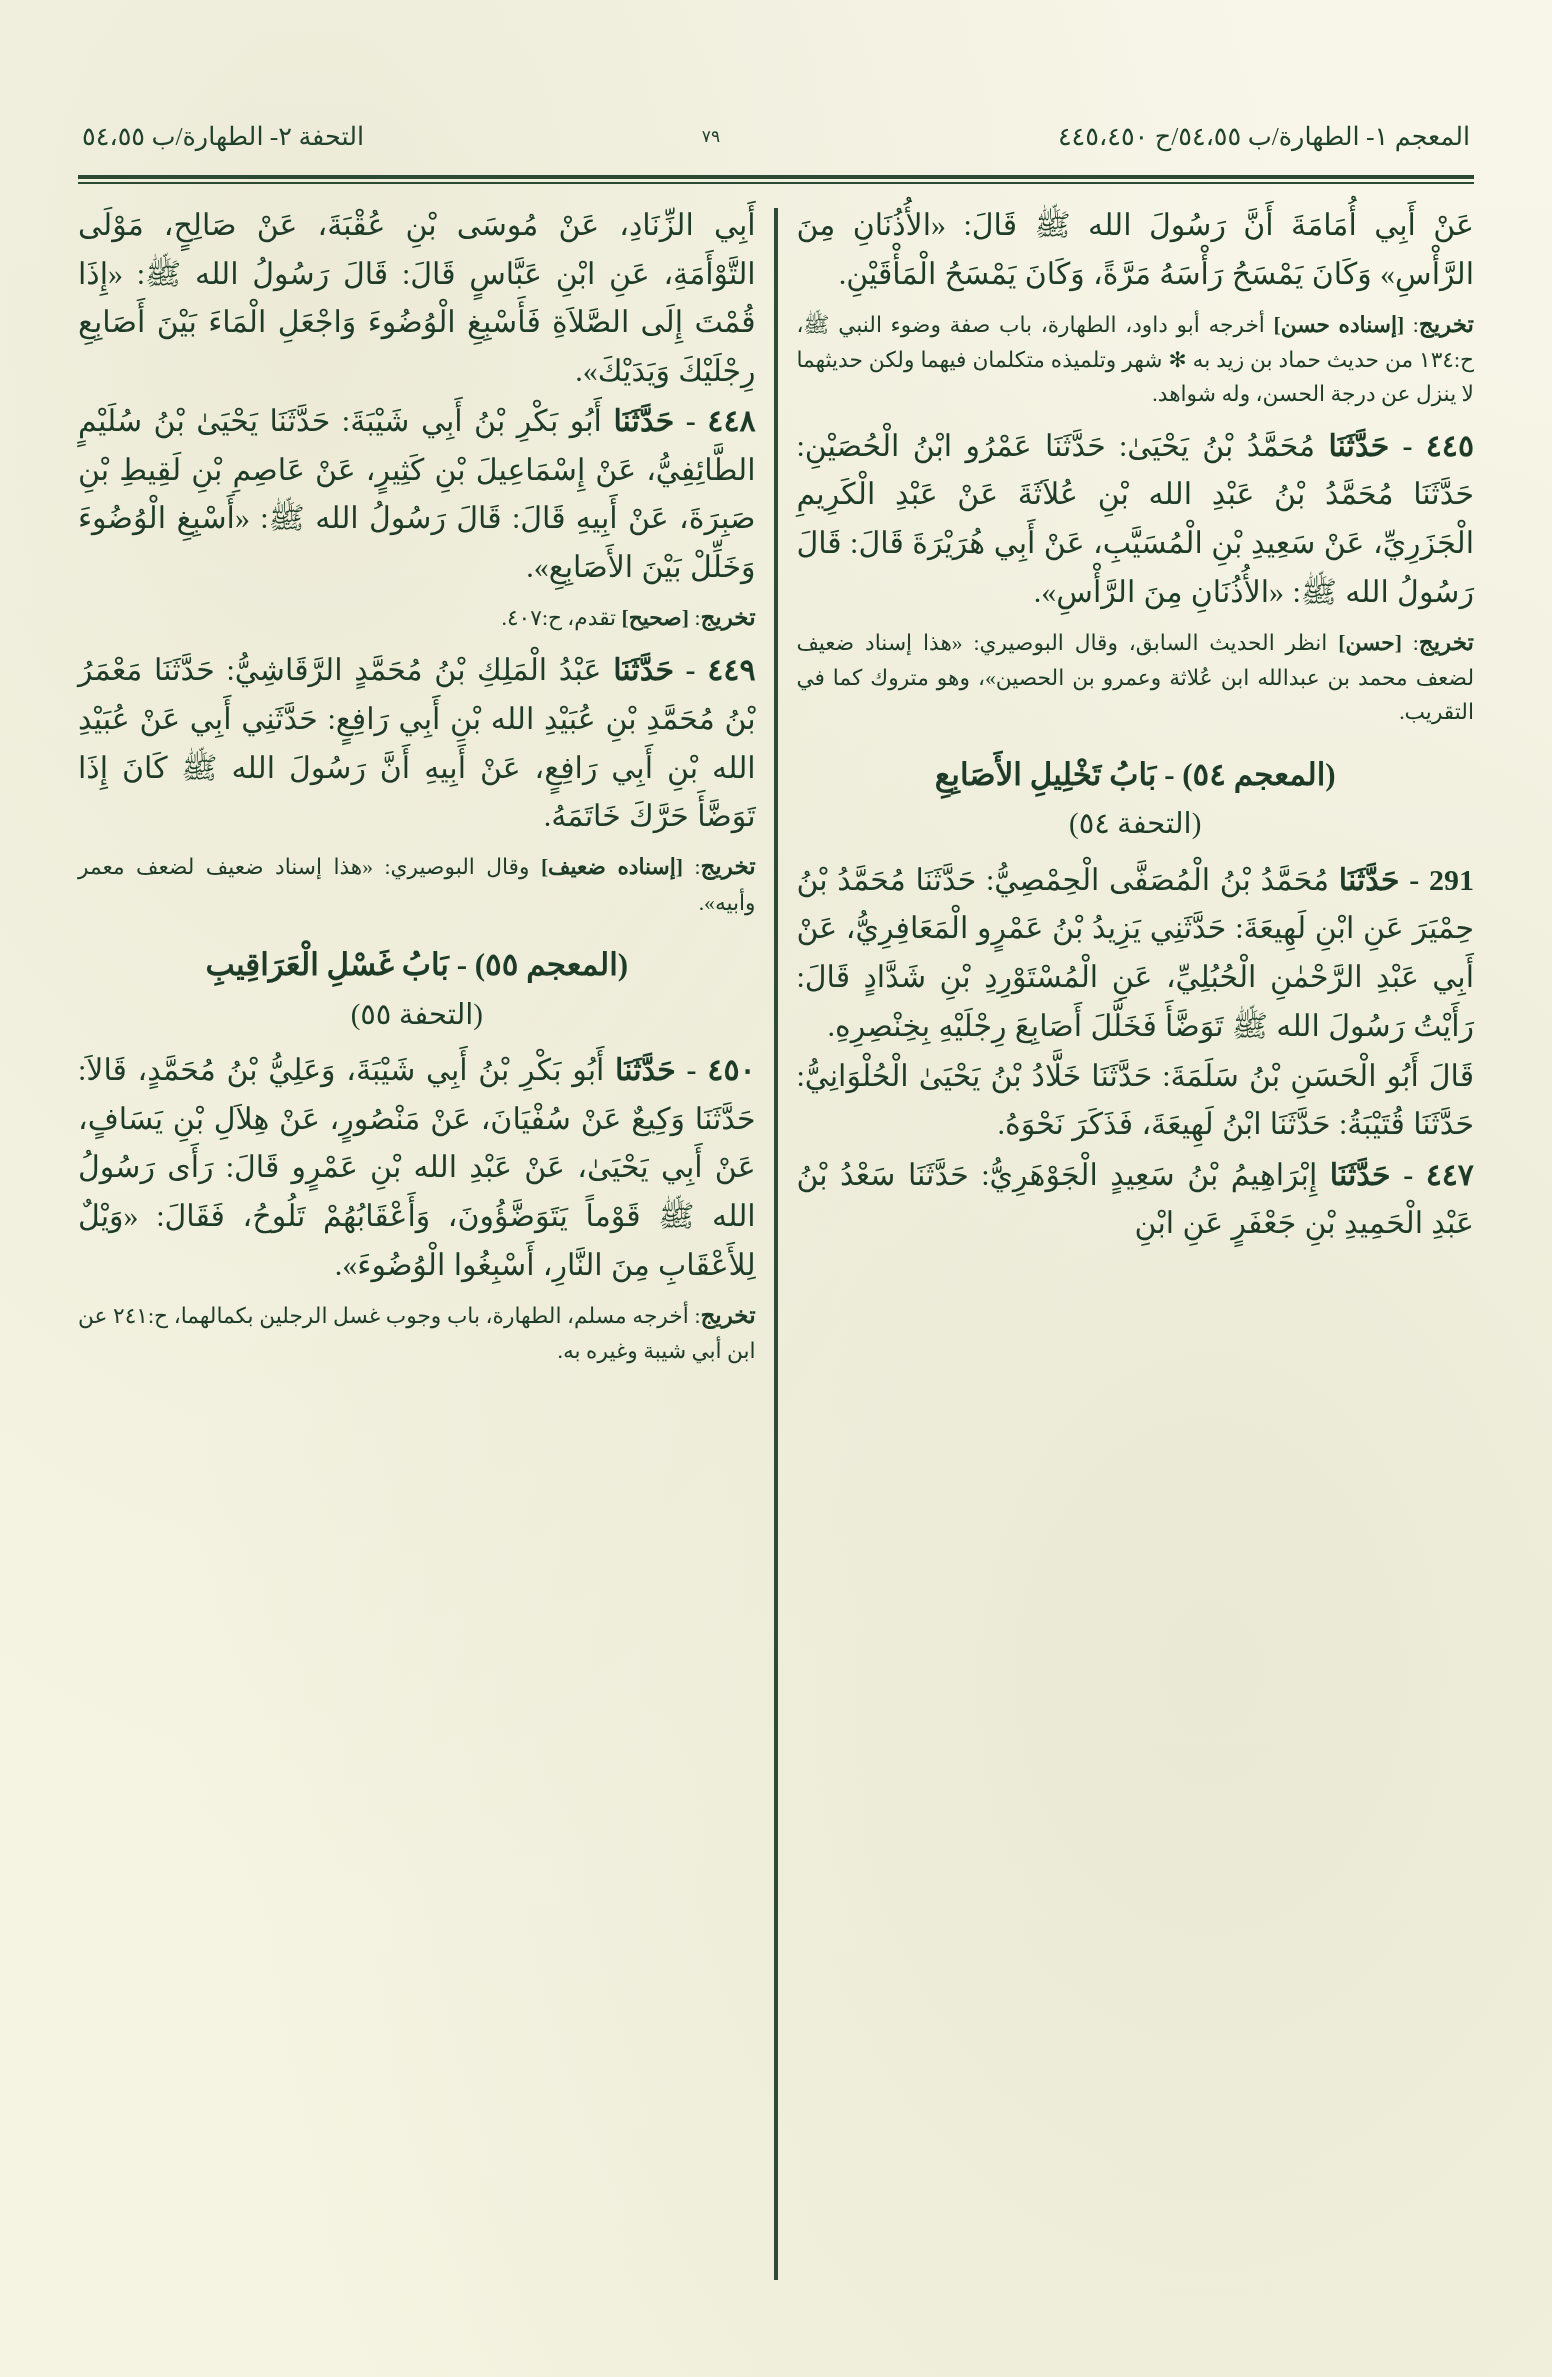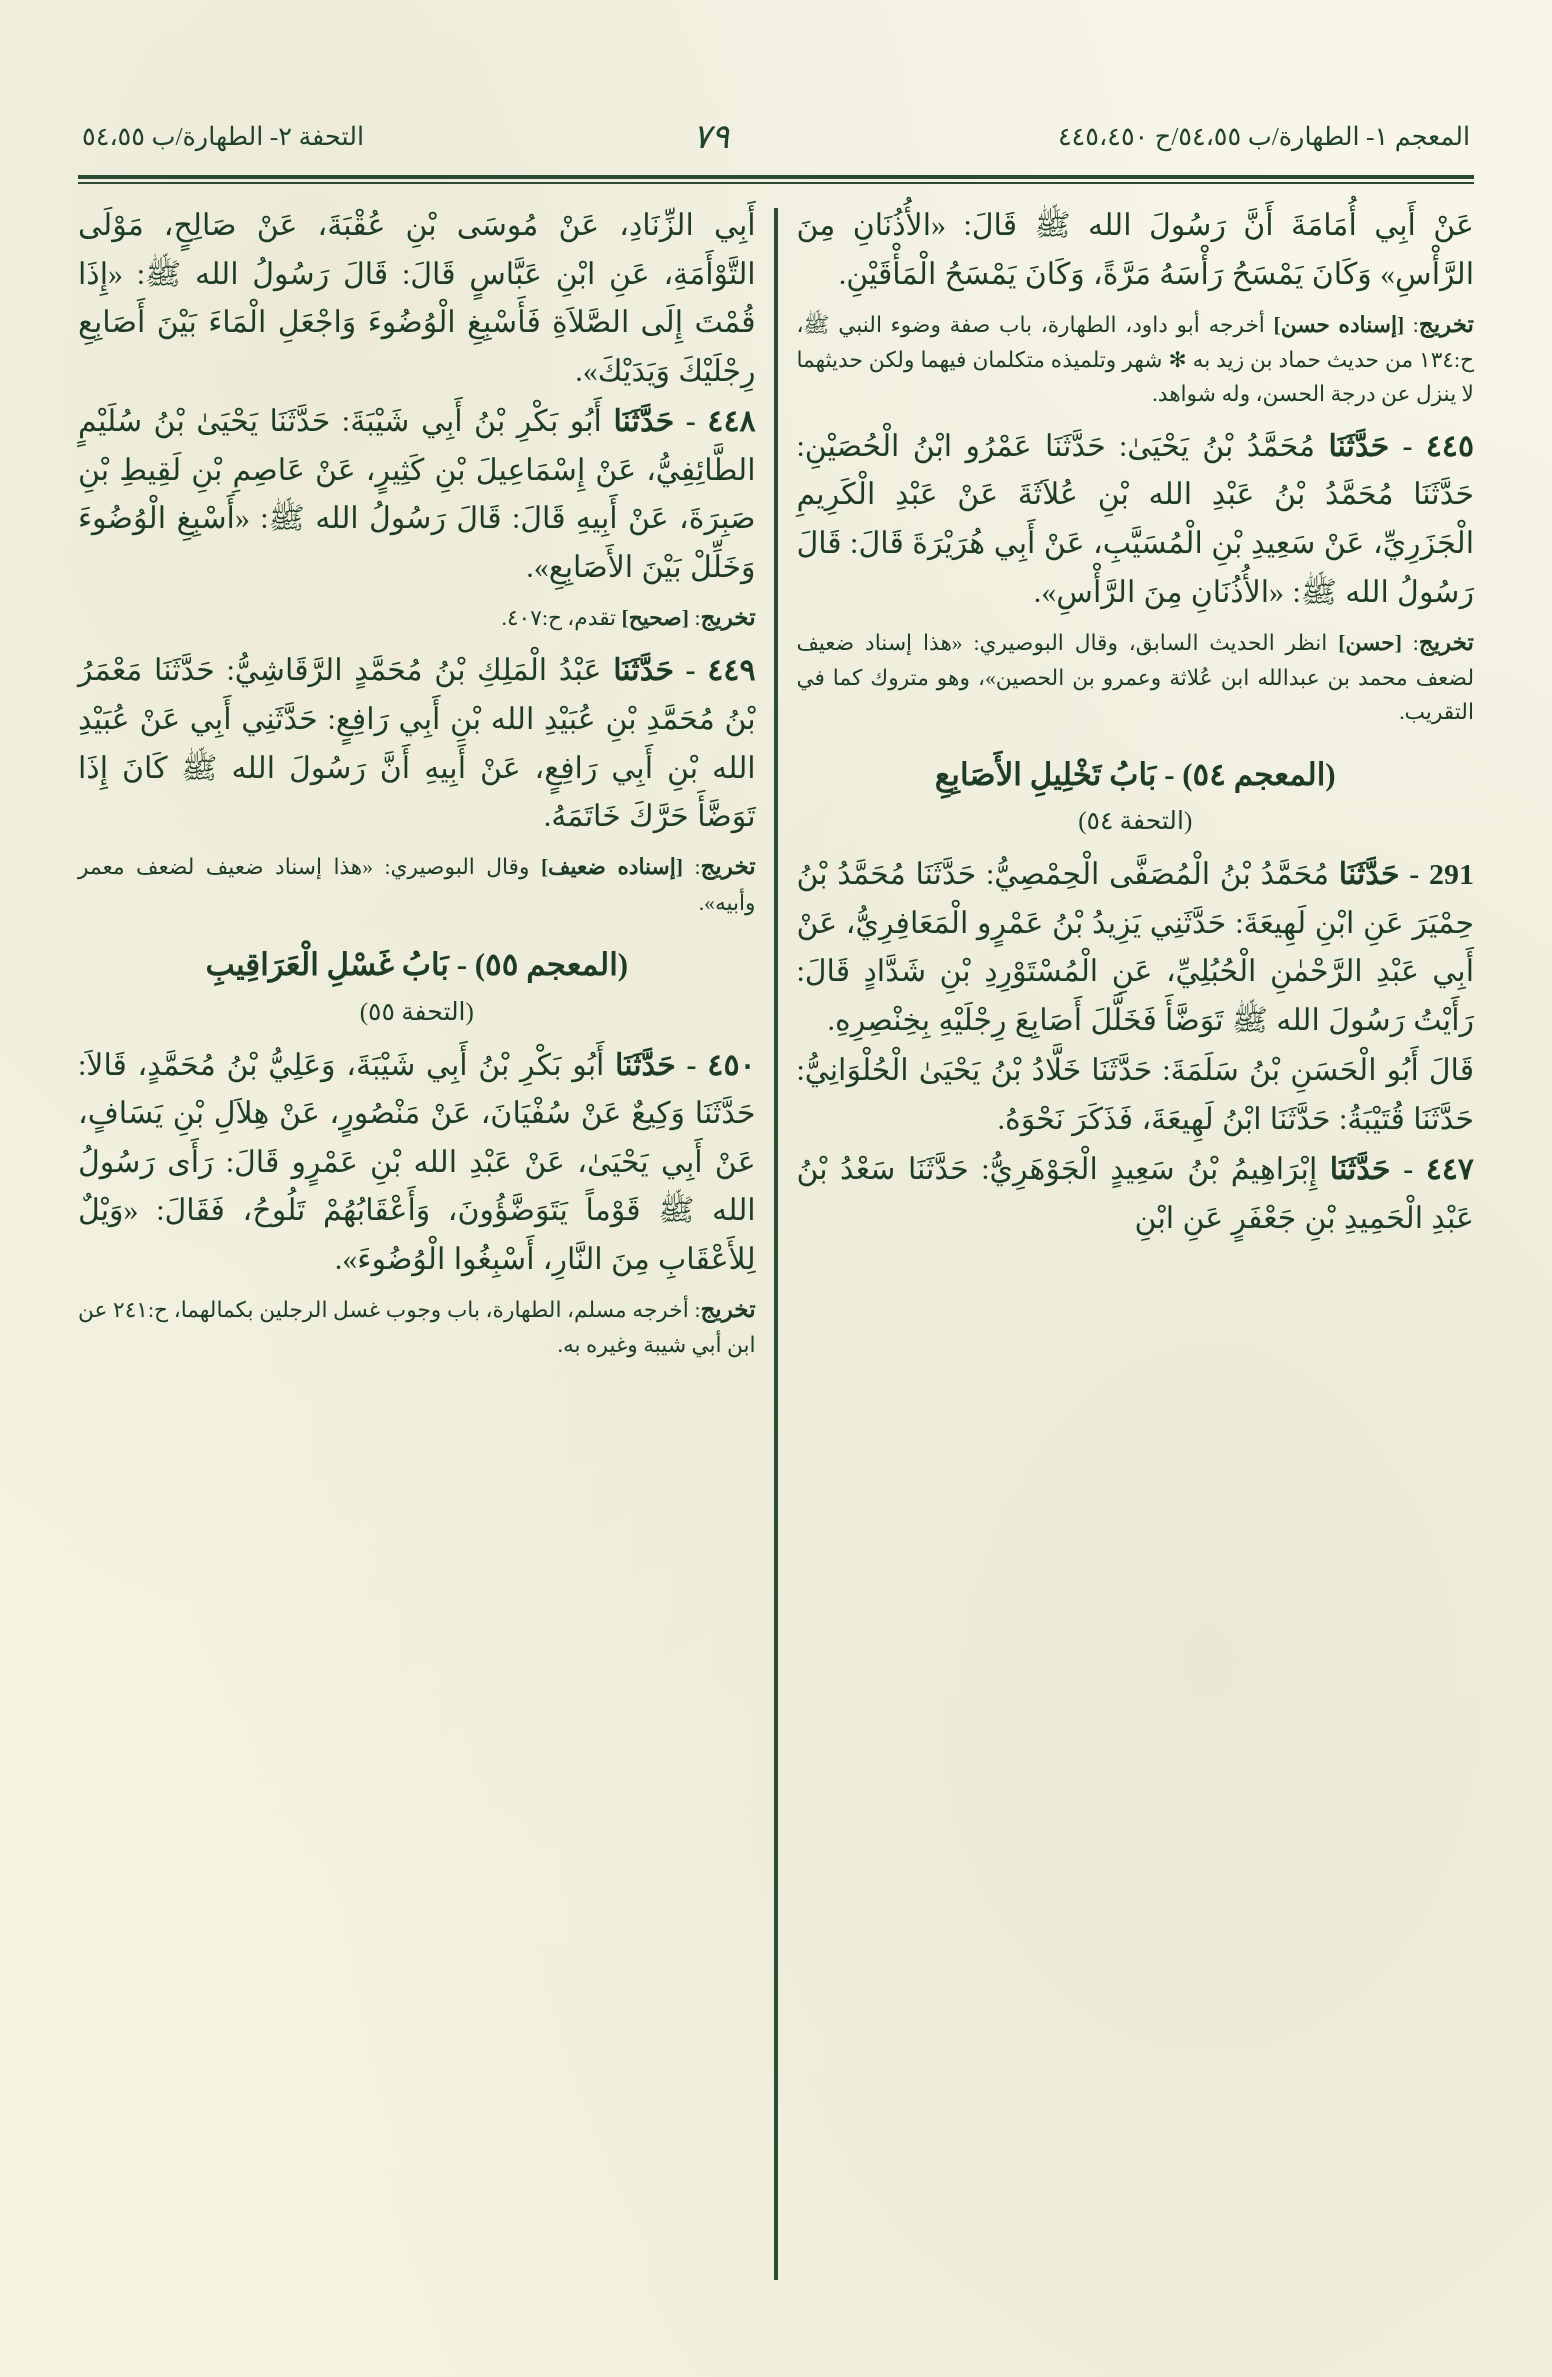--- a/index.html
+++ b/index.html
@@ -24,24 +24,23 @@
     position:absolute;top:109px;left:82px;right:82px;
     height:54px;
     display:flex;align-items:center;justify-content:space-between;
     font-size:25.5px;
     letter-spacing:0.2px;
     color:#20412b;
   }
   .runhead .rh-right{direction:rtl;text-align:left;}
   .runhead .rh-left{direction:rtl;text-align:center;}
   .runhead .rh-page{
-    font-size:34px;
+    font-size:17px;
     padding:0 34px;
     letter-spacing:0.8px;
-    font-style:italic;
   }
   .rules{
     position:absolute;left:78px;right:78px;top:175px;height:10.2px;
   }
   .rules .r1{position:absolute;left:0;right:0;top:0;height:4.2px;background:#2a4a33;}
   .rules .r2{position:absolute;left:0;right:0;top:6.8px;height:2.5px;background:#2a4a33;}
 
   
   .cols{
     position:absolute;top:201px;left:78px;right:78px;bottom:82px;
@@ -90,21 +89,21 @@
     text-align:left;
     text-align-last:center;
     font-size:31px;
     font-weight:bold;
     line-height:1.5;
   }
   .chapter-sub{
     margin:1.7px 0 12px 0;
     text-align:center;
     text-align-last:center;
-    font-size:25px;
+    font-size:29px;
     line-height:1.4;
   }
 </style>
 </head>
 <body>
 
 <div class="page"></div>
 
 <div class="runhead">
   <div class="rh-right">المعجم ١- الطهارة/ب ٥٤،٥٥/ح ٤٤٥،٤٥٠</div>

